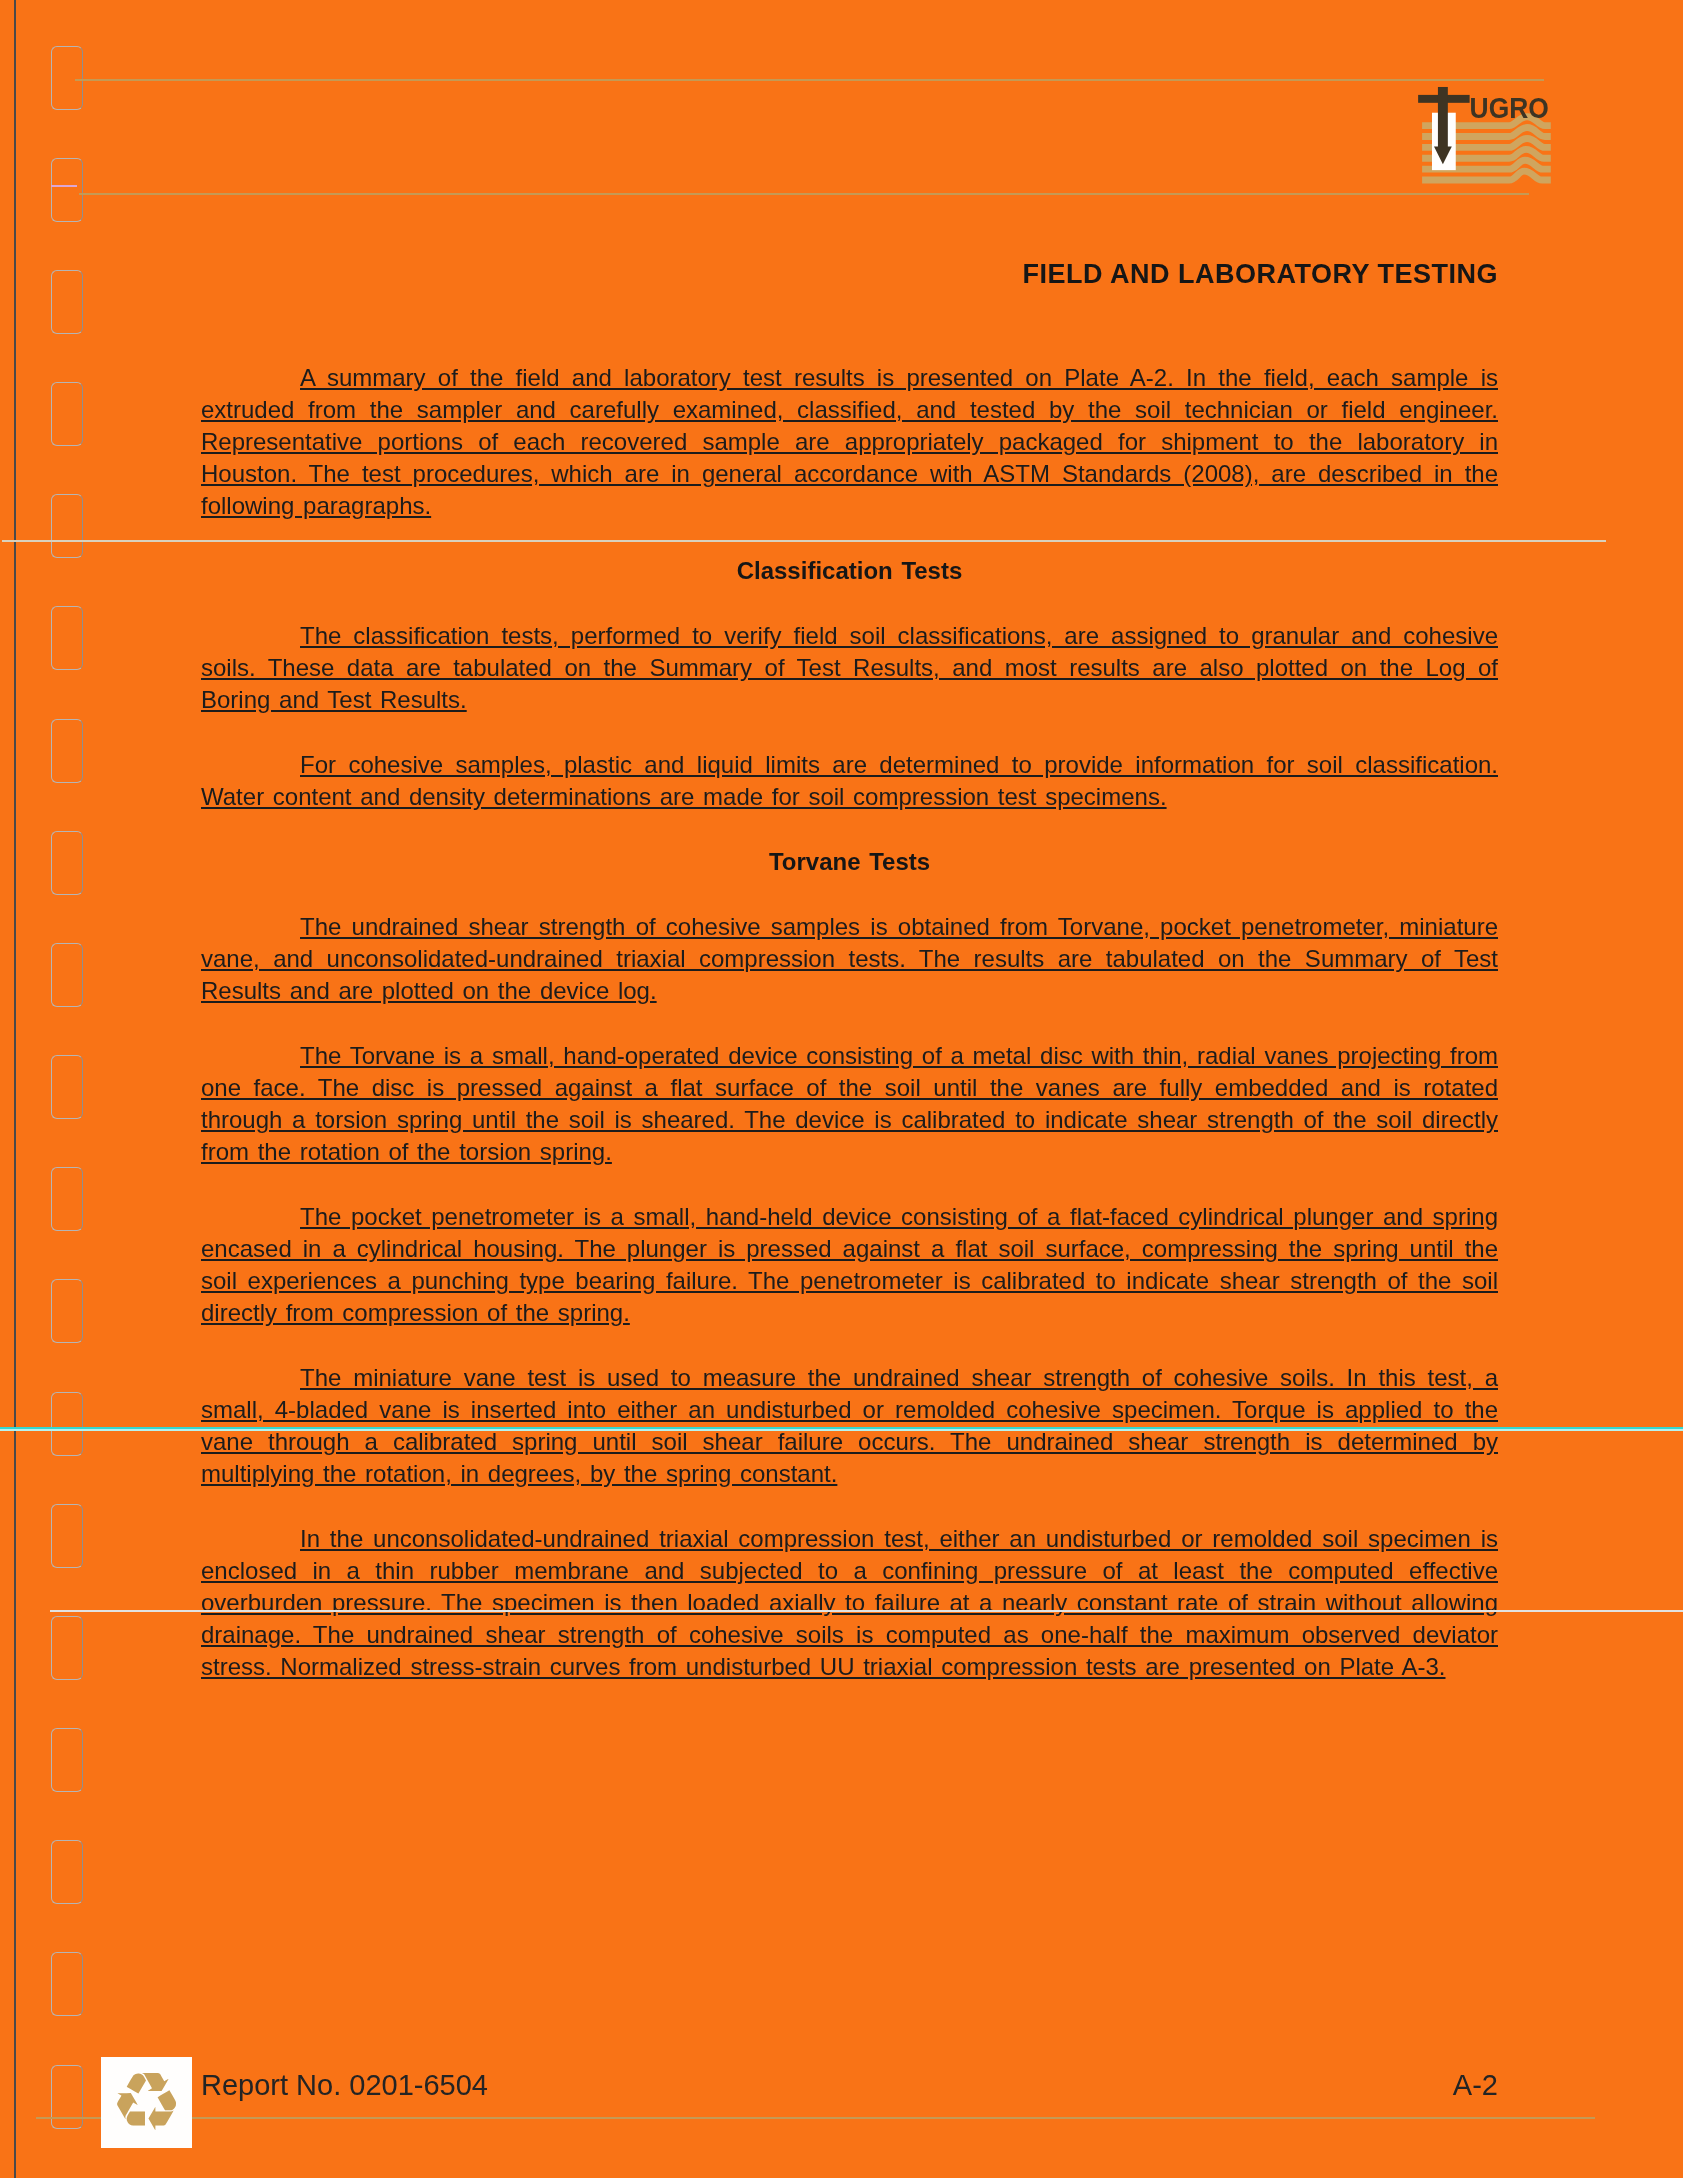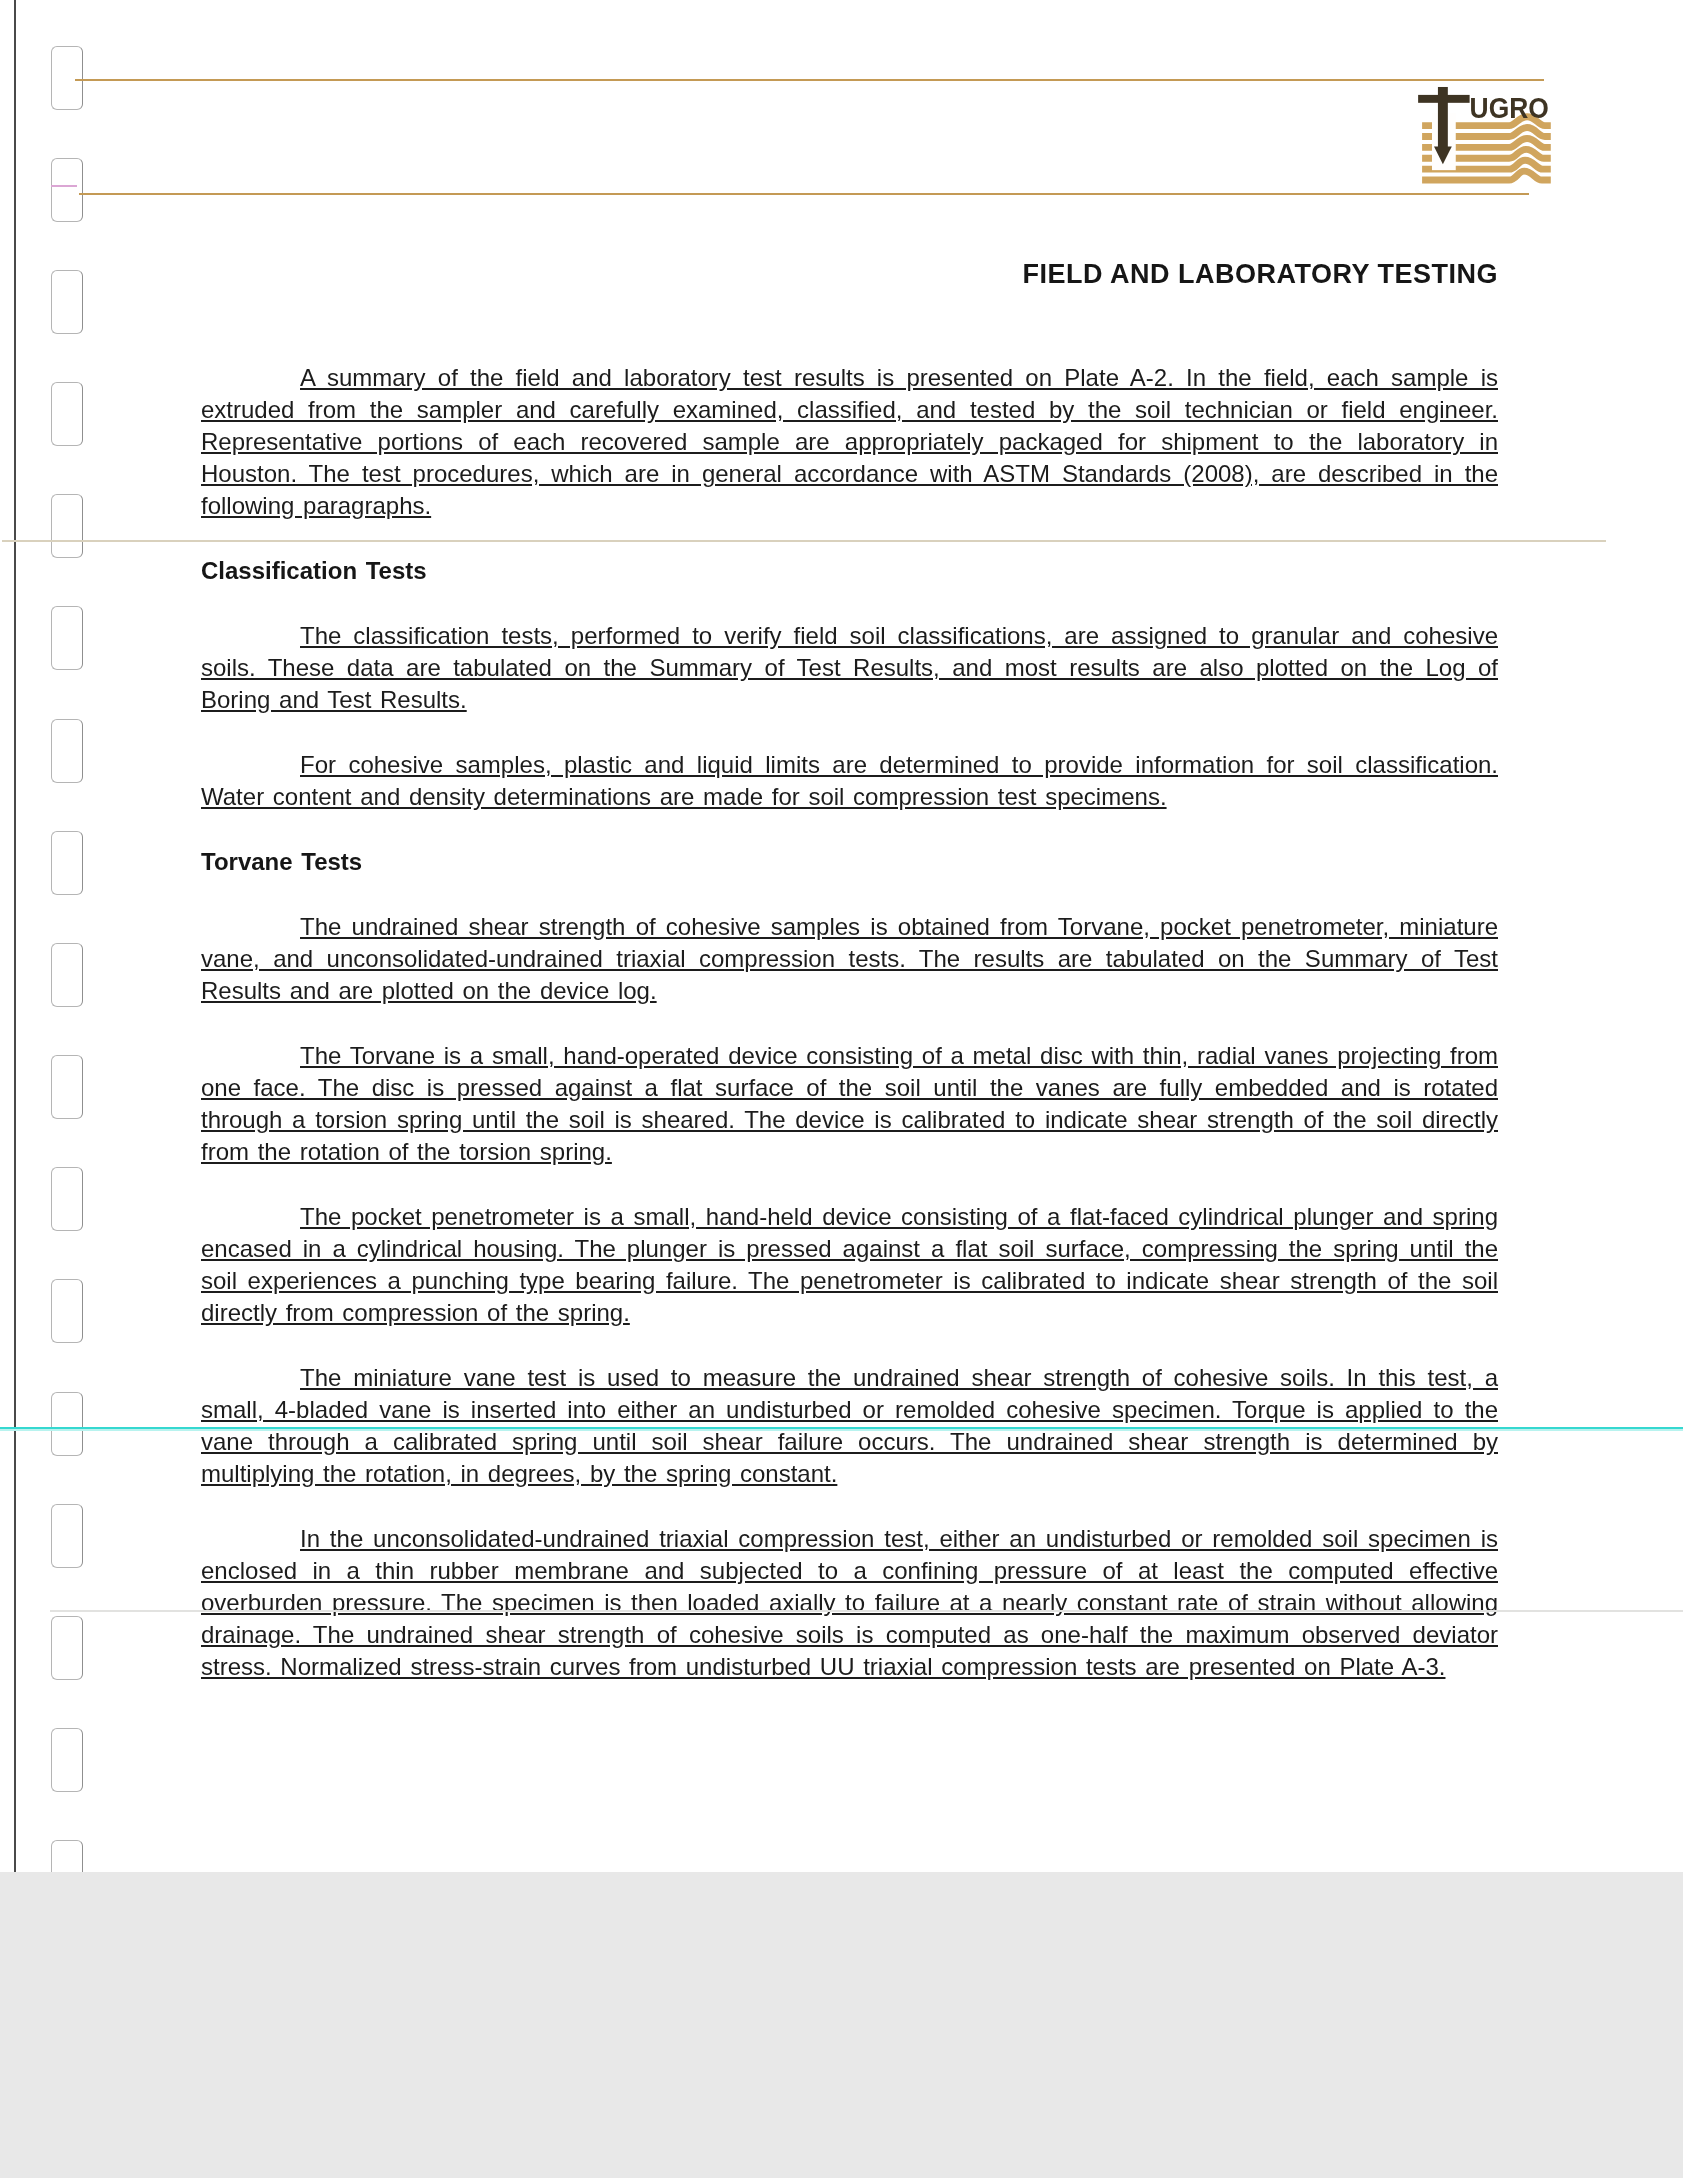--- a/index.html
+++ b/index.html
@@ -1,19 +1,19 @@
 <!DOCTYPE html>
 <html><head>
 <meta charset="utf-8">
 <style>
   html,body{margin:0;padding:0;background:#e8e8e8;}
   .page{
     position:relative;
-    width:1683px;height:1872px;
-    background:#ffffff;
+    width:1683px;height:2178px;
+    background:#f97316;
     overflow:hidden;
     font-family:"Liberation Sans", sans-serif;
     color:#1e1e1e;
   }
   
   .scan-edge{position:absolute;left:14px;top:0;width:2px;height:2178px;background:#4a4a4a;}
   
   .holes{position:absolute;left:0;top:0;width:99px;height:2178px;}
   .hole{
     position:absolute;left:51px;width:30px;height:62px;
@@ -38,21 +38,21 @@
     position:absolute;left:201px;top:259px;width:1297px;margin:0;
     text-align:right;font-size:27px;font-weight:bold;letter-spacing:0.5px;color:#161616;
   }
 
   
   .content{
     position:absolute;left:201px;top:362px;width:1297px;
     font-size:24px;line-height:32px;text-align:justify;word-spacing:2px;color:#1c1c1c;
   }
   .content p{margin:0 0 33px 0;text-indent:99px;text-decoration:underline;}
-  .content h2{margin:0 0 33px 0;font-size:24px;font-weight:bold;text-align:left;color:#161616;}
+  .content h2{margin:0 0 33px 0;font-size:24px;font-weight:bold;text-align:center;color:#161616;}
 
   
   .footer{
     position:absolute;left:201px;top:2069px;width:1297px;
     display:flex;justify-content:space-between;
     font-size:29px;color:#242424;
   }
   .recycle{
     position:absolute;left:101px;top:2057px;width:91px;height:91px;
     color:#c9a35c;font-size:81px;line-height:91px;text-align:center;

